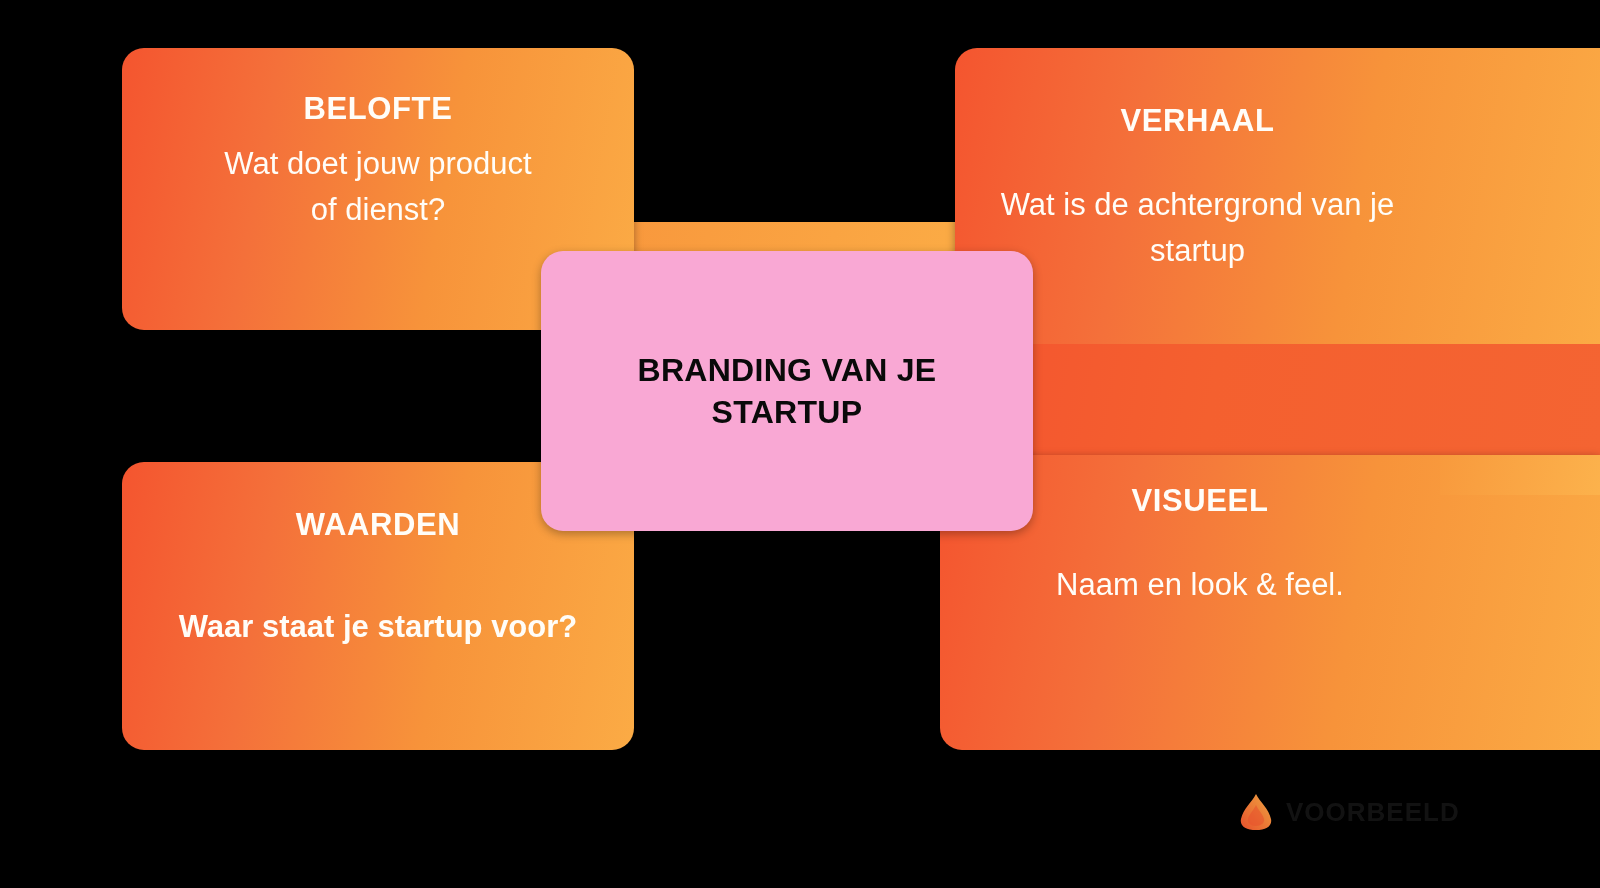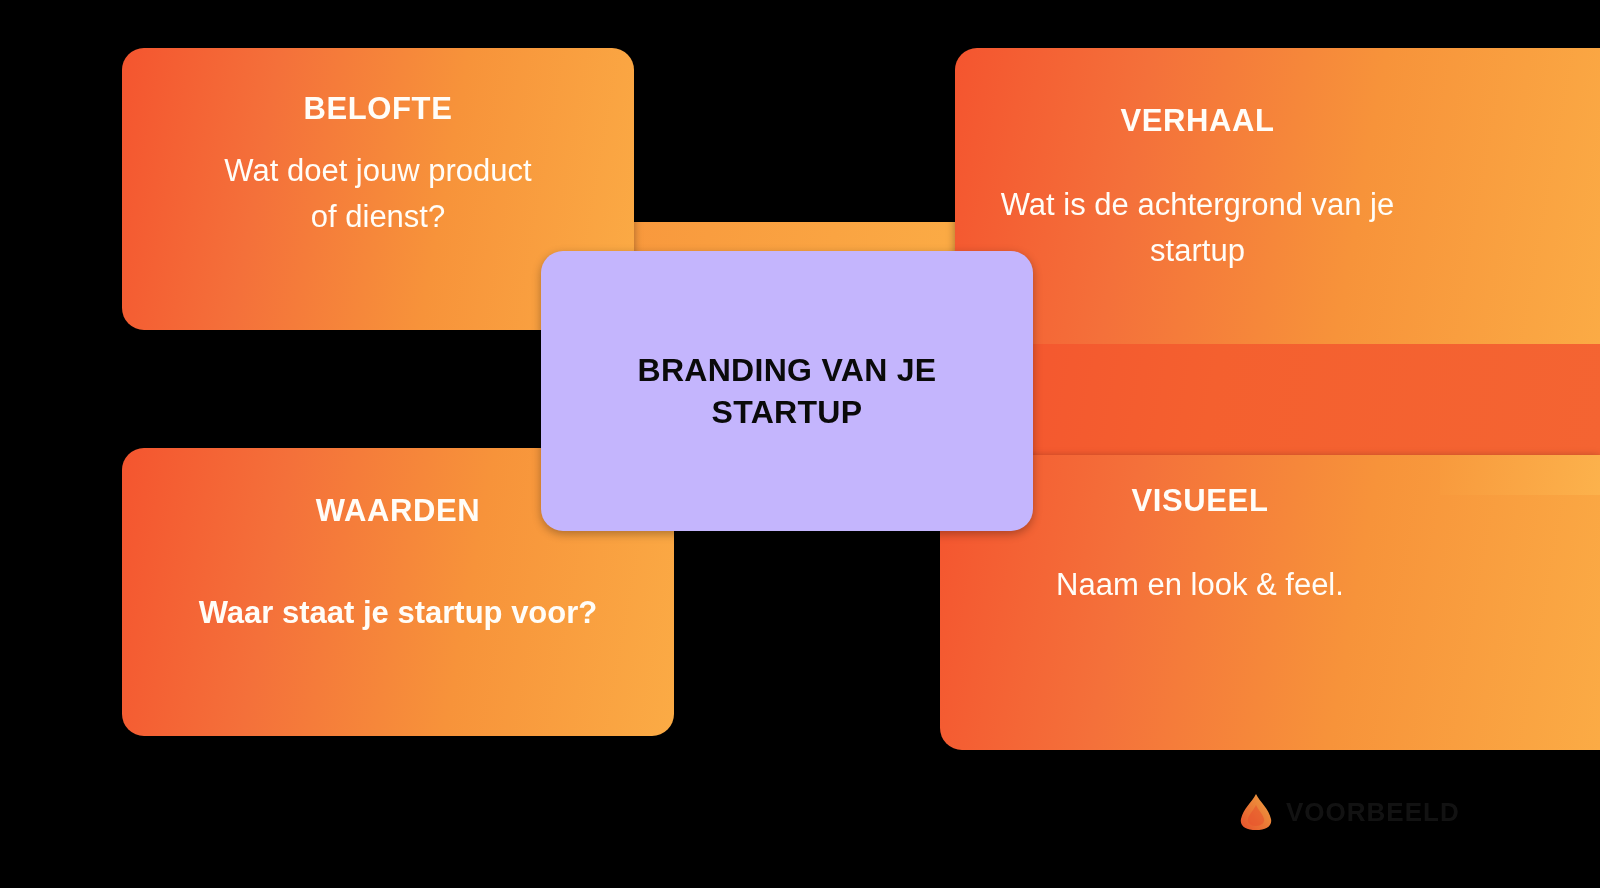--- a/index.html
+++ b/index.html
@@ -55,21 +55,21 @@
 
   
   #card-belofte {
     left: 122px;
     top: 48px;
     width: 512px;
     height: 282px;
     border-radius: 22px;
     padding-top: 44px;
   }
-  #card-belofte .card-body { margin-top: 22px; }
+  #card-belofte .card-body { margin-top: 15px; }
 
   
   #strip-top {
     position: absolute;
     left: 122px;
     top: 222px;
     width: 835px;
     height: 33px;
     background-image: linear-gradient(100deg, #f4703a 0%, #f8963c 55%, #fbab45 100%);
     border-bottom-left-radius: 20px;
@@ -93,22 +93,22 @@
     left: 955px;
     top: 344px;
     width: 645px;
     height: 115px;
     background-image: linear-gradient(100deg, #f4552f 0%, #f4602f 40%, #f46432 100%);
   }
 
   
   #card-waarden {
     left: 122px;
-    top: 448px;
-    width: 552px;
+    top: 462px;
+    width: 512px;
     height: 288px;
     border-radius: 22px;
     padding-top: 46px;
   }
   #card-waarden .card-body { margin-top: 62px; }
 
   
   #card-visueel {
     left: 940px;
     top: 455px;
@@ -129,21 +129,21 @@
     background-image: linear-gradient(100deg, #f89a3d 0%, #fcb24c 100%);
   }
 
   
   #centre-box {
     position: absolute;
     left: 541px;
     top: 251px;
     width: 492px;
     height: 280px;
-    background: #c4b5fd;
+    background: #f9a8d4;
     border-radius: 22px;
     box-shadow: 0 3px 10px rgba(0,0,0,0.30);
     display: flex;
     align-items: center;
     justify-content: center;
     z-index: 20;
   }
   #centre-box .centre-title {
     font-weight: bold;
     font-size: 32px;

